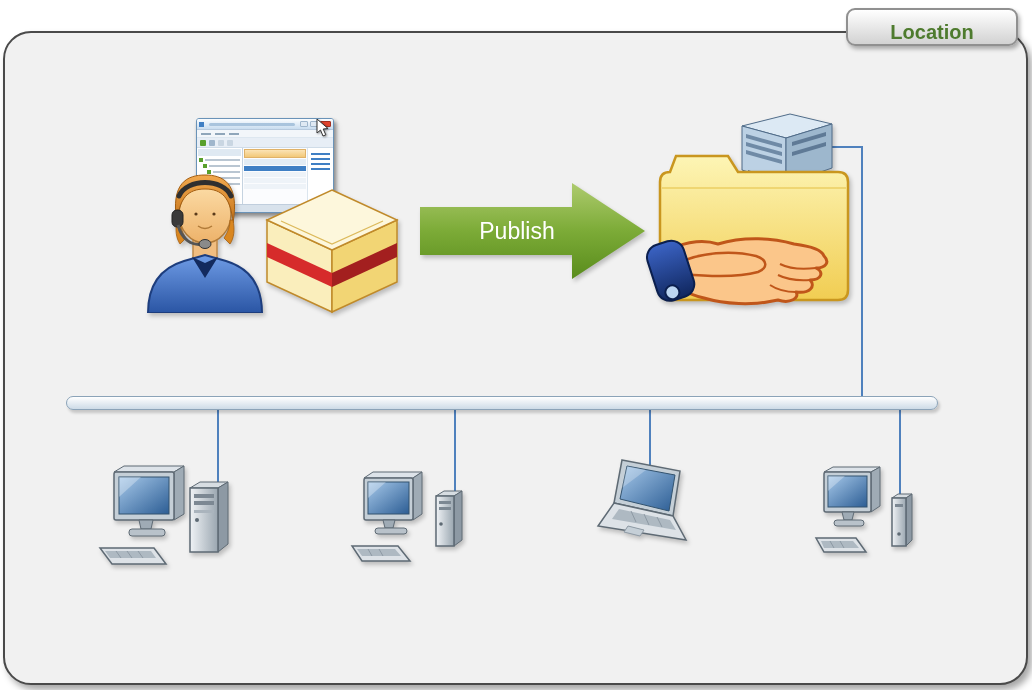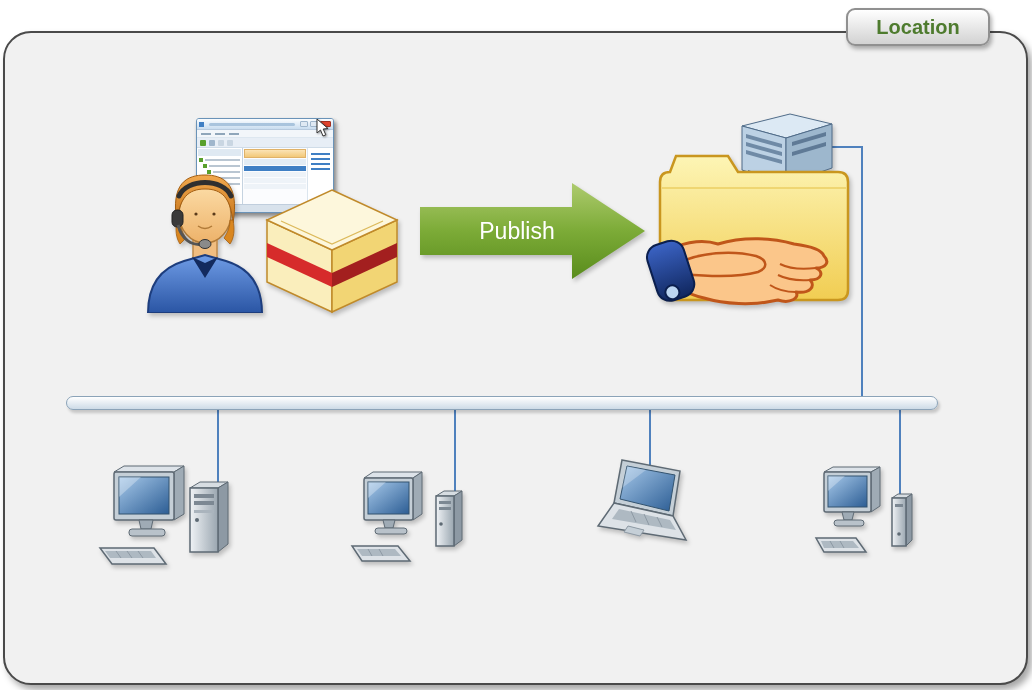--- a/index.html
+++ b/index.html
@@ -10,26 +10,26 @@
 
   .panel {
     position:absolute; left:3px; top:31px; width:1025px; height:654px;
     background:var(--panel_fill,#f1f1f1);
     border:2px solid var(--panel_border,#4a4a4a);
     border-radius:28px;
     box-shadow:4px 5px 7px rgba(0,0,0,0.35);
   }
 
   .location-tab {
-    position:absolute; left:846px; top:8px; width:144px; height:38px;
+    position:absolute; left:846px; top:8px; width:172px; height:38px;
     border-radius:9px;
     background:linear-gradient(#ffffff,#d2d2d2);
     border:2px solid #909090;
     box-shadow:2px 3px 4px rgba(0,0,0,0.3);
-    display:flex; align-items:center; justify-content:center;
+    display:flex; align-items:flex-end; justify-content:center;
     font-size:20px; font-weight:bold; color:var(--tab_text,#4e7b2e);
   }
 
   .icon { position:absolute; filter:drop-shadow(2px 3px 2px rgba(0,0,0,0.22)); }
   .connectors { position:absolute; left:0; top:0; pointer-events:none; filter:none; }
   .conn { stroke:var(--connector_blue,#4f81bd); stroke-width:2; fill:none; }
 
   .bus {
     position:absolute; left:66px; top:396px; width:872px; height:14px;
     border-radius:7px;

